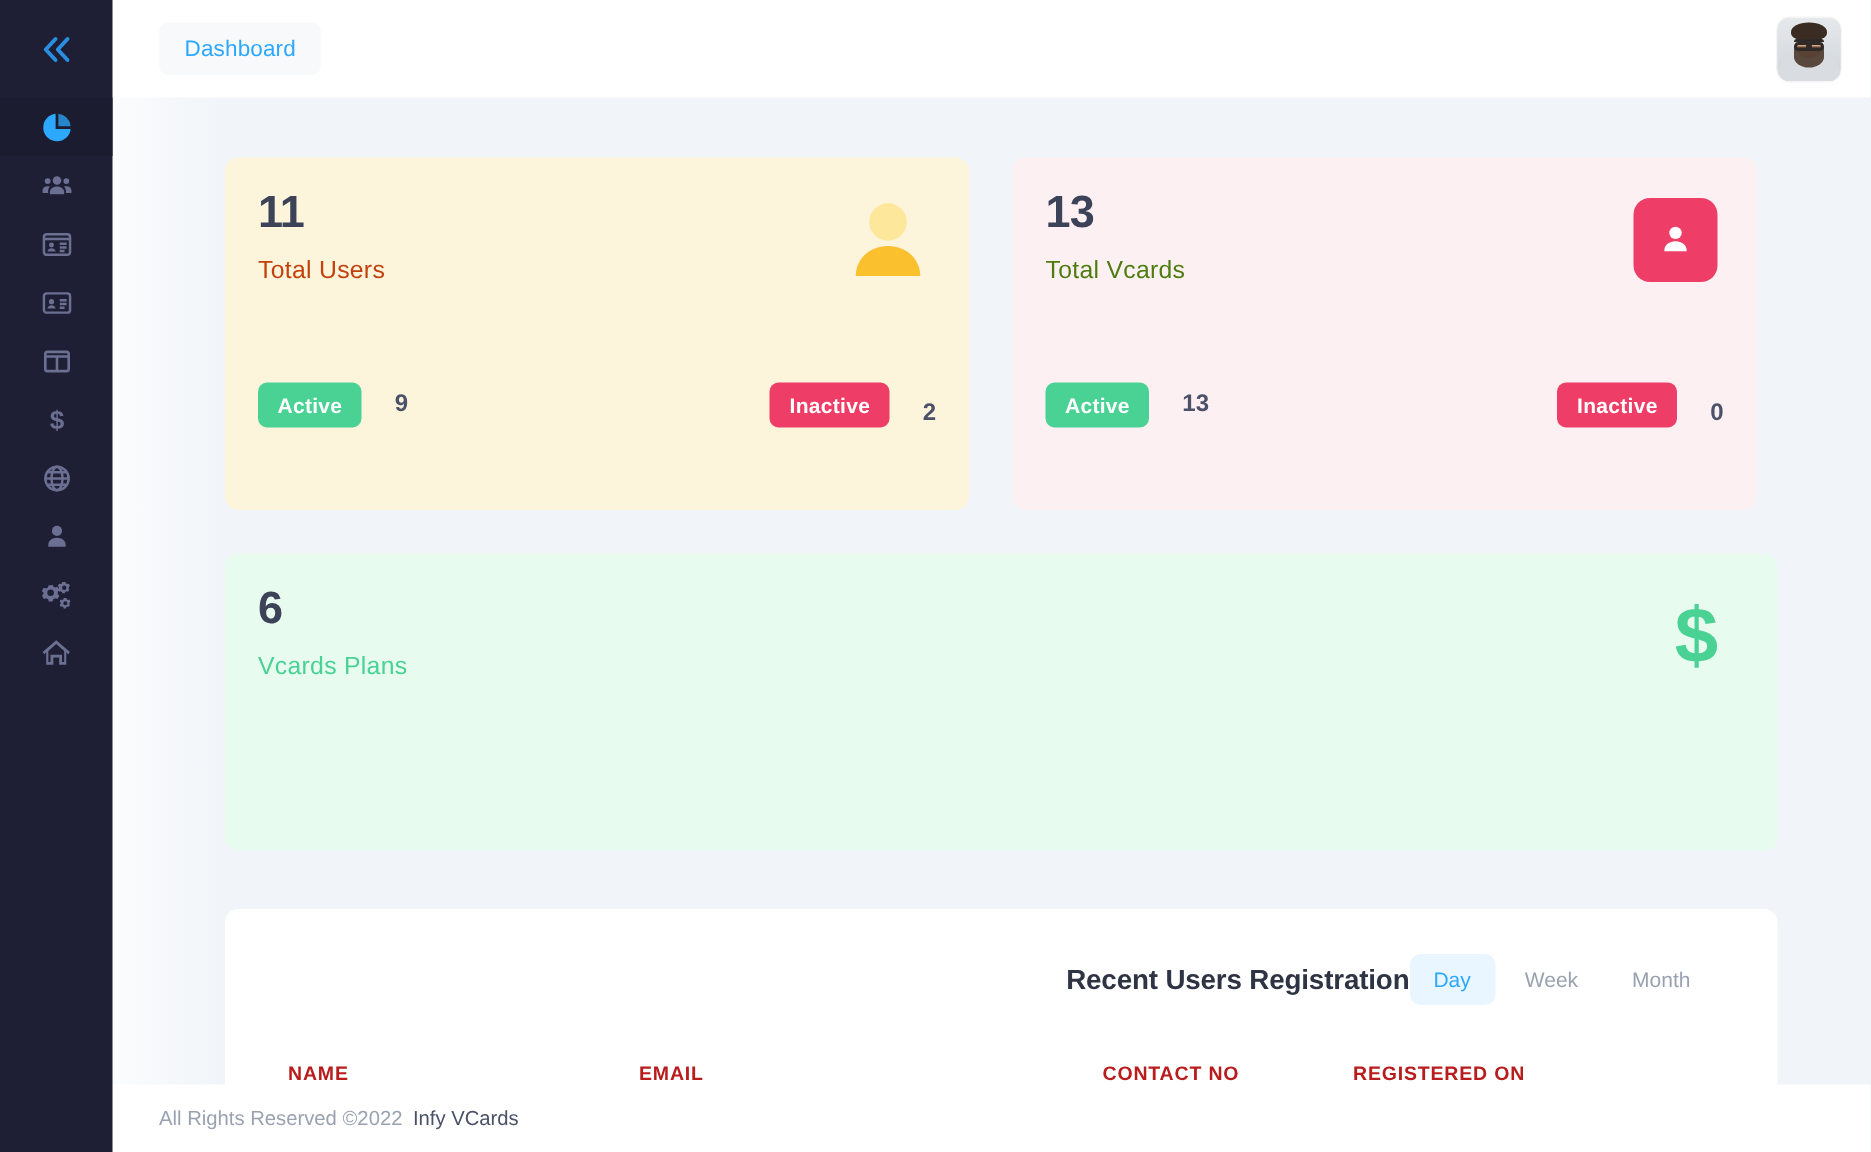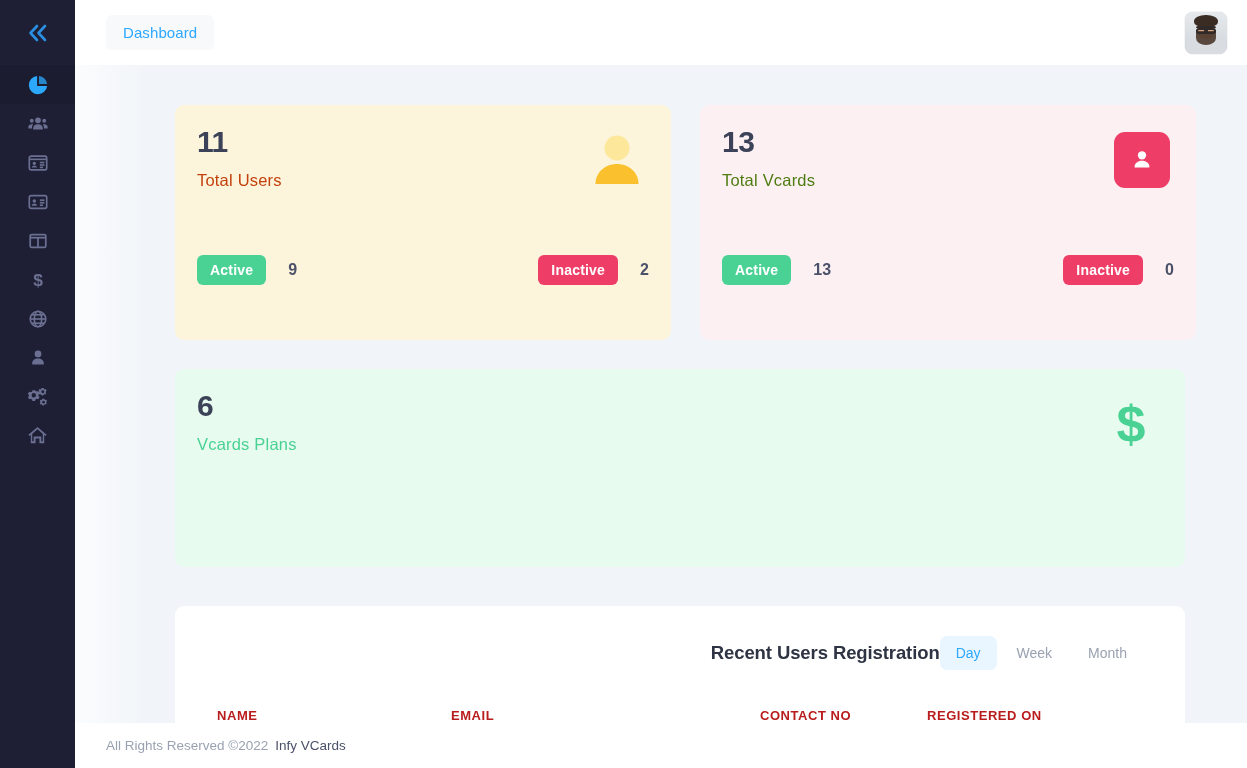--- a/index.html
+++ b/index.html
@@ -103,21 +103,21 @@
   }
   .avatar .glasses::before { left: 0; }
   .avatar .glasses::after { right: 0; }
 
   
   .content {
     flex: 1;
     padding: 40px 0 0 0;
     overflow: hidden;
   }
-  .container { padding: 0 62px 0 100px; }
+  .container { padding: 0 62px 0 75px; }
 
   .cards-row { display: flex; gap: 29px; }
   .card {
     border-radius: 9px;
     position: relative;
     flex: 0 0 496px;
     height: 235px;
     padding: 22px 25px 0 22px;
   }
   .card.users  { background: #fdf4dc; }
@@ -149,21 +149,21 @@
   .plan-icon {
     font-size: 52px; font-weight: bold; color: #4ad295;
     line-height: 1;
   }
 
   .badges {
     position: absolute; left: 22px; right: 22px; top: 150px;
     display: flex; align-items: center;
   }
   .badge-group { display: flex; align-items: center; gap: 22px; }
-  .badge-group.right { margin-left: auto; }
+  .badge-group.right { margin-left: auto; align-items: flex-end; }
   .badge {
     border-radius: 6px;
     padding: 7px 13px;
     color: #fff; font-size: 14px; font-weight: bold;
     letter-spacing: .2px;
     cursor: pointer; border: none;
     font-family: "Liberation Sans", sans-serif;
   }
   .badge.green { background: #4ad295; }
   .badge.red   { background: #ee3e67; }

